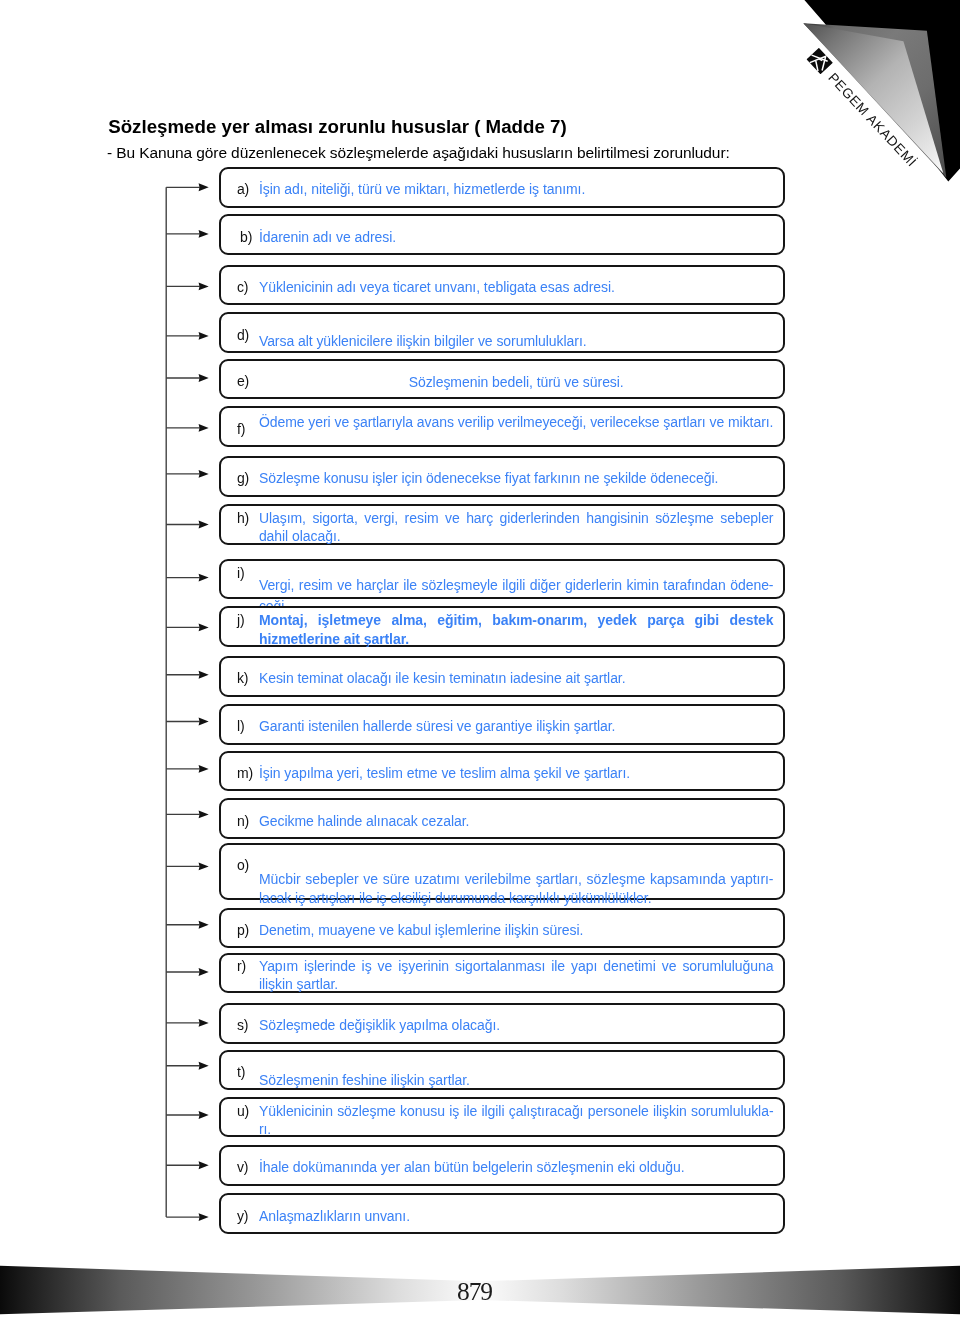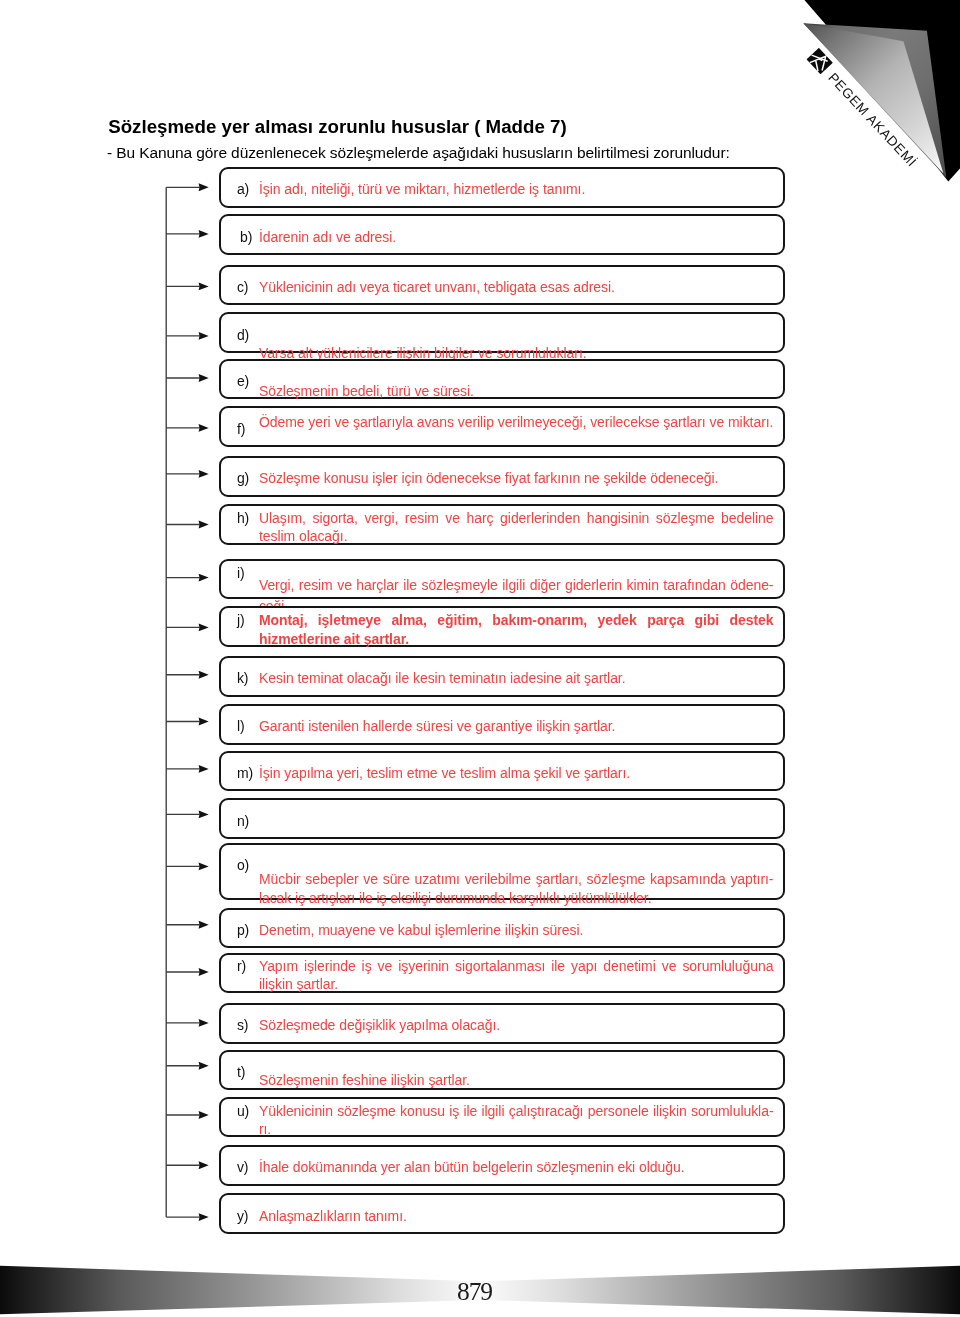--- a/index.html
+++ b/index.html
@@ -14,21 +14,21 @@
   #heading{position:absolute;left:108.2px;top:115.9px;font-size:18.7px;font-weight:bold;
            line-height:22px;color:#000;white-space:nowrap;letter-spacing:0.01px;}
   #subheading{position:absolute;left:107.0px;top:143.9px;font-size:15.5px;letter-spacing:-0.1px;
               line-height:18px;color:#000;white-space:nowrap;}
 
   
   .box{position:absolute;left:219.3px;width:565.6px;box-sizing:border-box;
        border:2.1px solid #151515;border-radius:9px;background:#fff;}
   .marker{position:absolute;left:15.6px;font-size:14px;line-height:18.6px;color:#111;letter-spacing:-0.06px;
           white-space:nowrap;}
-  .txt{position:absolute;left:37.6px;width:514.6px;font-size:14px;line-height:18.6px;color:#ef4444;letter-spacing:-0.06px;}
+  .txt{position:absolute;left:37.6px;width:514.6px;font-size:14px;line-height:18.6px;color:#3b82f6;letter-spacing:-0.06px;}
   .box.just .txt{text-align:justify;text-align-last:left;-webkit-text-align-last:left;}
 
   
   svg.lines{position:absolute;left:0;top:0;width:960px;height:1317px;overflow:visible;}
 
   
   svg.fold{position:absolute;left:0;top:0;width:960px;height:220px;overflow:visible;}
   .foldtext{font-family:"Liberation Sans",sans-serif;font-size:13.6px;letter-spacing:0.7px;fill:#141414;}
 
   
@@ -138,37 +138,37 @@
       <div class="box" style="top: 214.4px; height: 41.1px;">
         <span class="marker" style="top: 11.85px; left: 18.8px; line-height: 18.6px;">b)</span>
         <span class="txt" style="top: 11.85px; line-height: 18.6px;">İdarenin adı ve adresi.</span>
       </div>
       <div class="box" style="top: 264.5px; height: 40.7px;">
         <span class="marker" style="top: 11.25px; line-height: 18.6px;">c)</span>
         <span class="txt" style="top: 11.25px; line-height: 18.6px;">Yüklenicinin adı veya ticaret unvanı, tebligata esas adresi.</span>
       </div>
       <div class="box" style="top: 312.2px; height: 41.2px;">
         <span class="marker" style="top: 11.55px; line-height: 18.6px;">d)</span>
-        <span class="txt" style="top: 18px; line-height: 18.6px; margin-top: 12px;">Varsa alt yüklenicilere ilişkin bilgiler ve sorumlulukları.</span>
+        <span class="txt" style="top: 18px; line-height: 18.6px;">Varsa alt yüklenicilere ilişkin bilgiler ve sorumlulukları.</span>
       </div>
       <div class="box" style="top: 358.6px; height: 40.9px;">
         <span class="marker" style="top: 11.25px; line-height: 18.6px;">e)</span>
-        <span class="txt" style="top: 21px; line-height: 18.6px;">Sözleşmenin bedeli, türü ve süresi.</span>
+        <span class="txt" style="top: 12px; line-height: 18.6px; text-align: center;">Sözleşmenin bedeli, türü ve süresi.</span>
       </div>
       <div class="box" style="top: 406.4px; height: 40.6px;">
         <span class="marker" style="top: 11.25px; line-height: 18.6px;">f)</span>
         <span class="txt" style="top: 5px; line-height: 18.6px;">Ödeme yeri ve şartlarıyla avans verilip verilmeyeceği, verilecekse şartları ve miktarı.</span>
       </div>
       <div class="box" style="top: 455.8px; height: 41.2px;">
         <span class="marker" style="top: 11.25px; line-height: 18.6px;">g)</span>
         <span class="txt" style="top: 11.25px; line-height: 18.6px;">Sözleşme konusu işler için ödenecekse fiyat farkının ne şekilde ödeneceği.</span>
       </div>
       <div class="box just" style="top: 503.6px; height: 41.2px;">
         <span class="marker" style="top: 3.05px; line-height: 18.6px;">h)</span>
-        <span class="txt" style="top: 3.05px; line-height: 18.6px;">Ulaşım, sigorta, vergi, resim ve harç giderlerinden hangisinin sözleşme bedeline teslim olacağı.</span>
+        <span class="txt" style="top: 3.05px; line-height: 18.6px;">Ulaşım, sigorta, vergi, resim ve harç giderlerinden hangisinin sözleşme sebepler dahil olacağı.</span>
       </div>
       <div class="box just" style="top: 558.8px; height: 40.5px;">
         <span class="marker" style="top: 3.15px; line-height: 18.4px;">i)</span>
         <span class="txt" style="top: 14px; line-height: 21px;">Vergi, resim ve harçlar ile sözleşmeyle ilgili diğer giderlerin kimin tarafından ödene-ceği.</span>
       </div>
       <div class="box just" style="top: 606.4px; height: 40.8px;">
         <span class="marker" style="top: 2.72px; line-height: 18.55px;">j)</span>
         <span class="txt" style="top: 2.72px; line-height: 18.55px; font-weight: bold;">Montaj, işletmeye alma, eğitim, bakım-onarım, yedek parça gibi destek hizmetlerine ait şartlar.</span>
       </div>
       <div class="box" style="top: 656px; height: 41.2px;">
@@ -178,20 +178,21 @@
       <div class="box" style="top: 703.8px; height: 41px;">
         <span class="marker" style="top: 10.8px; line-height: 18.6px;">l)</span>
         <span class="txt" style="top: 10.8px; line-height: 18.6px;">Garanti istenilen hallerde süresi ve garantiye ilişkin şartlar.</span>
       </div>
       <div class="box" style="top: 750.7px; height: 40.6px;">
         <span class="marker" style="top: 11.05px; line-height: 18.6px;">m)</span>
         <span class="txt" style="top: 11.05px; line-height: 18.6px;">İşin yapılma yeri, teslim etme ve teslim alma şekil ve şartları.</span>
       </div>
       <div class="box" style="top: 797.8px; height: 41.4px;">
         <span class="marker" style="top: 11.8px; line-height: 18.6px;">n)</span>
+        <span class="txt" style="top: 11.8px; line-height: 18.6px;">Gecikme halinde alınacak cezalar.</span>
       </div>
       <div class="box just" style="top: 843.2px; height: 57.3px;">
         <span class="marker" style="top: 10.85px; line-height: 19.2px;">o)</span>
         <span class="txt" style="top: 25px; line-height: 19.2px;">Mücbir sebepler ve süre uzatımı verilebilme şartları, sözleşme kapsamında yaptırı-lacak iş artışları ile iş eksilişi durumunda karşılıklı yükümlülükler.</span>
       </div>
       <div class="box" style="top: 907.6px; height: 40.8px;">
         <span class="marker" style="top: 11.05px; line-height: 18.6px;">p)</span>
         <span class="txt" style="top: 11.05px; line-height: 18.6px;">Denetim, muayene ve kabul işlemlerine ilişkin süresi.</span>
       </div>
       <div class="box just" style="top: 952.5px; height: 40px;">
@@ -209,21 +210,21 @@
       <div class="box just" style="top: 1097px; height: 40.4px;">
         <span class="marker" style="top: 3.32px; line-height: 18.15px;">u)</span>
         <span class="txt" style="top: 3.32px; line-height: 18.15px;">Yüklenicinin sözleşme konusu iş ile ilgili çalıştıracağı personele ilişkin sorumlulukla-rı.</span>
       </div>
       <div class="box" style="top: 1145.3px; height: 40.9px;">
         <span class="marker" style="top: 10.85px; line-height: 18.6px;">v)</span>
         <span class="txt" style="top: 10.85px; line-height: 18.6px;">İhale dokümanında yer alan bütün belgelerin sözleşmenin eki olduğu.</span>
       </div>
       <div class="box" style="top: 1193.1px; height: 41px;">
         <span class="marker" style="top: 11.45px; line-height: 18.6px;">y)</span>
-        <span class="txt" style="top: 11.45px; line-height: 18.6px;">Anlaşmazlıkların tanımı.</span>
+        <span class="txt" style="top: 11.45px; line-height: 18.6px;">Anlaşmazlıkların unvanı.</span>
       </div>
     </div>
 
   <svg class="footer" viewBox="0 0 960 62" preserveAspectRatio="none">
     <defs>
       <linearGradient id="gFootL" x1="0" y1="0" x2="1" y2="0">
         <stop offset="0%" stop-color="#0a0a0a"></stop>
         <stop offset="5%" stop-color="#1b1b1b"></stop>
         <stop offset="25%" stop-color="#5a5a5a"></stop>
         <stop offset="54%" stop-color="#999999"></stop>

